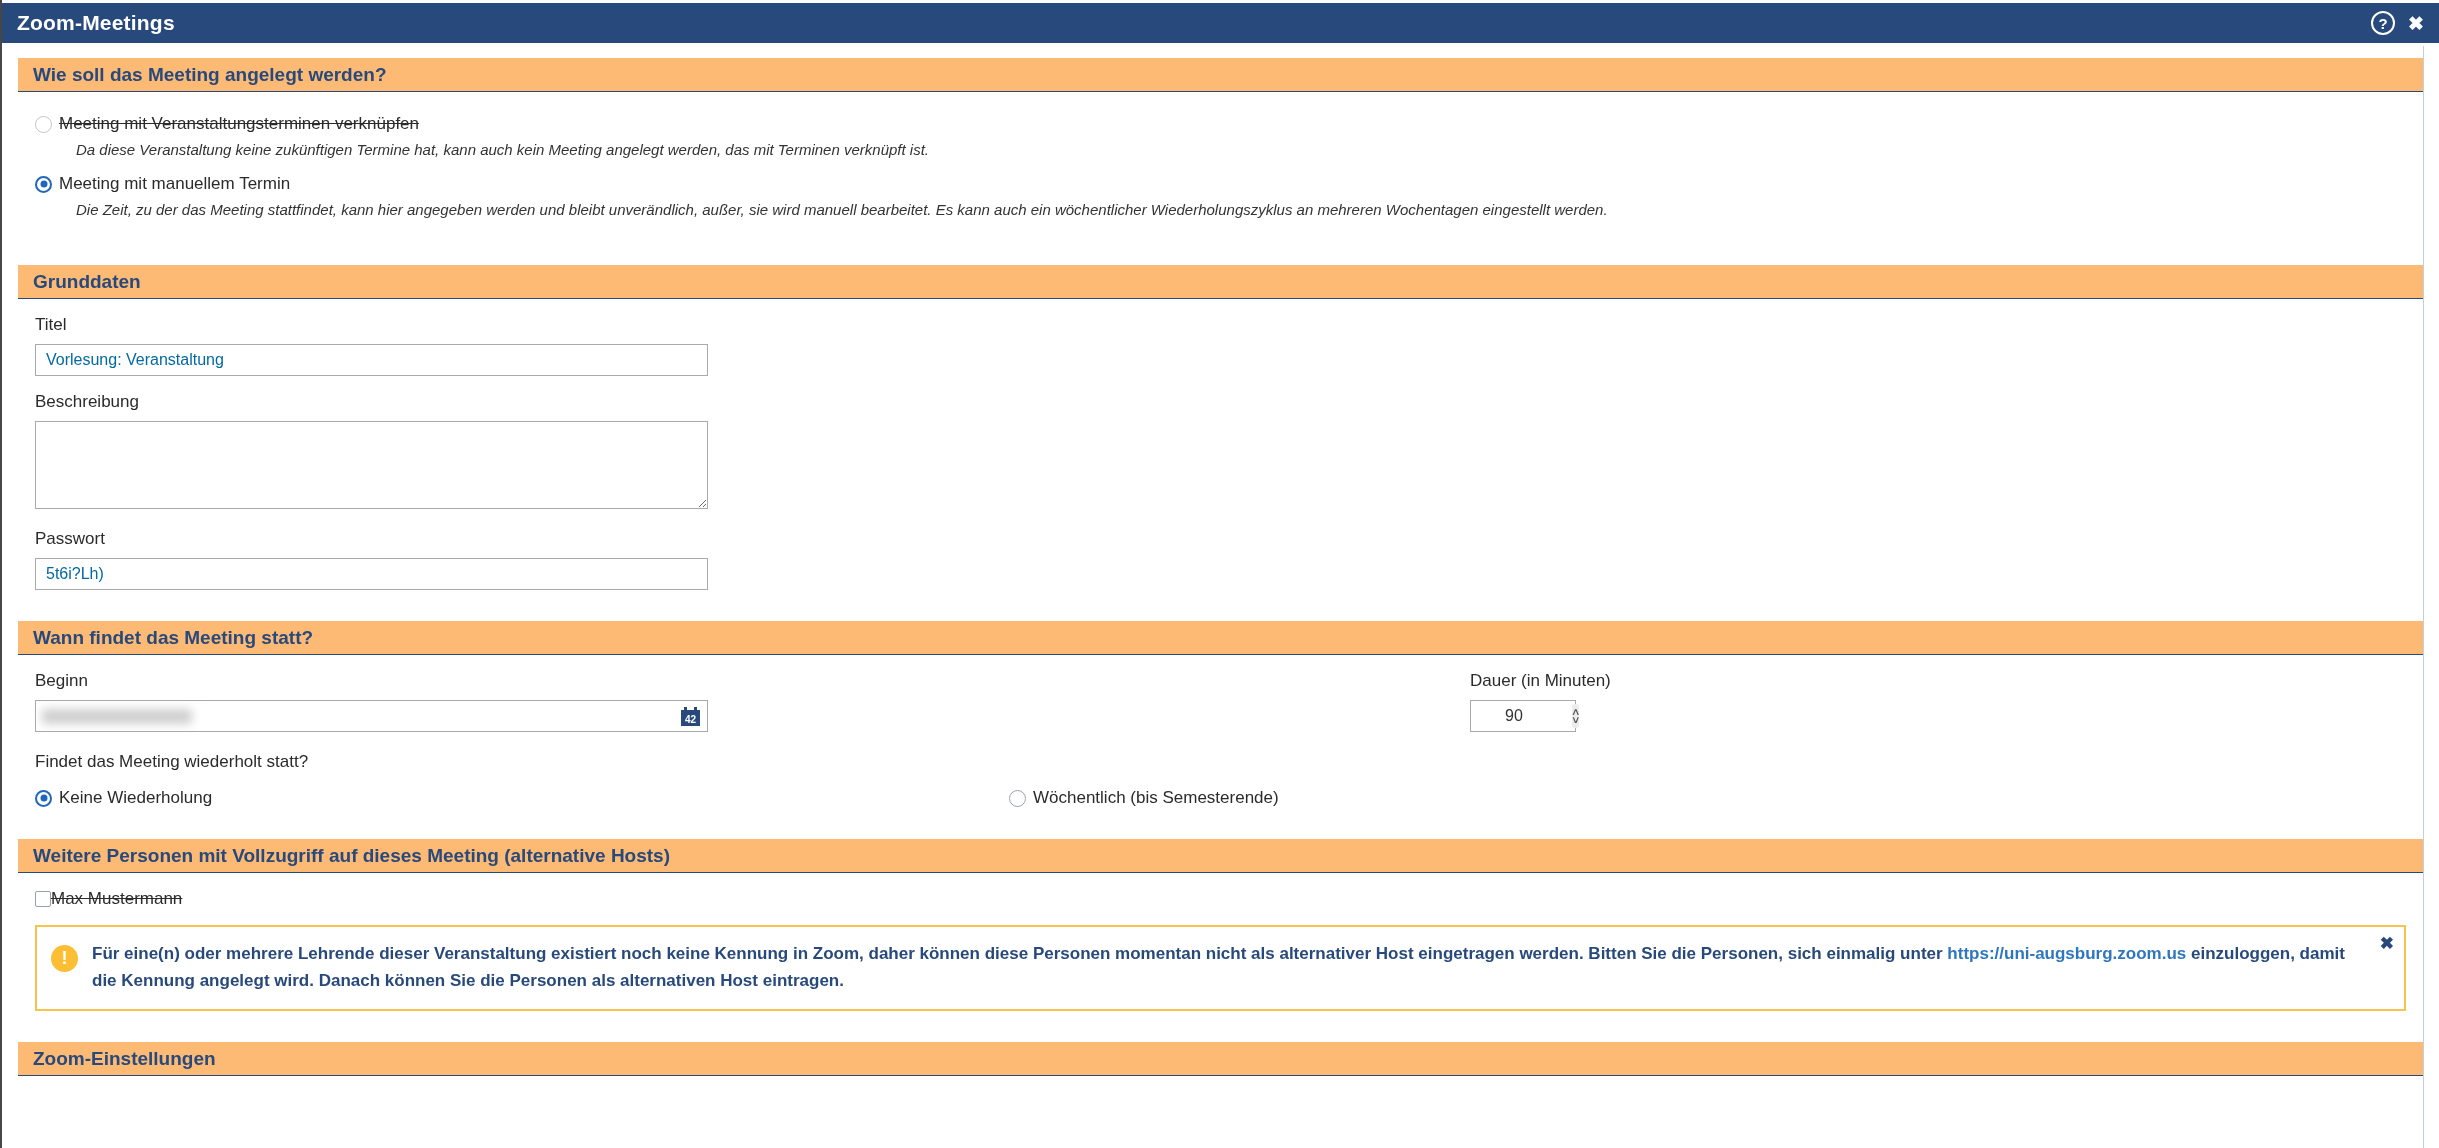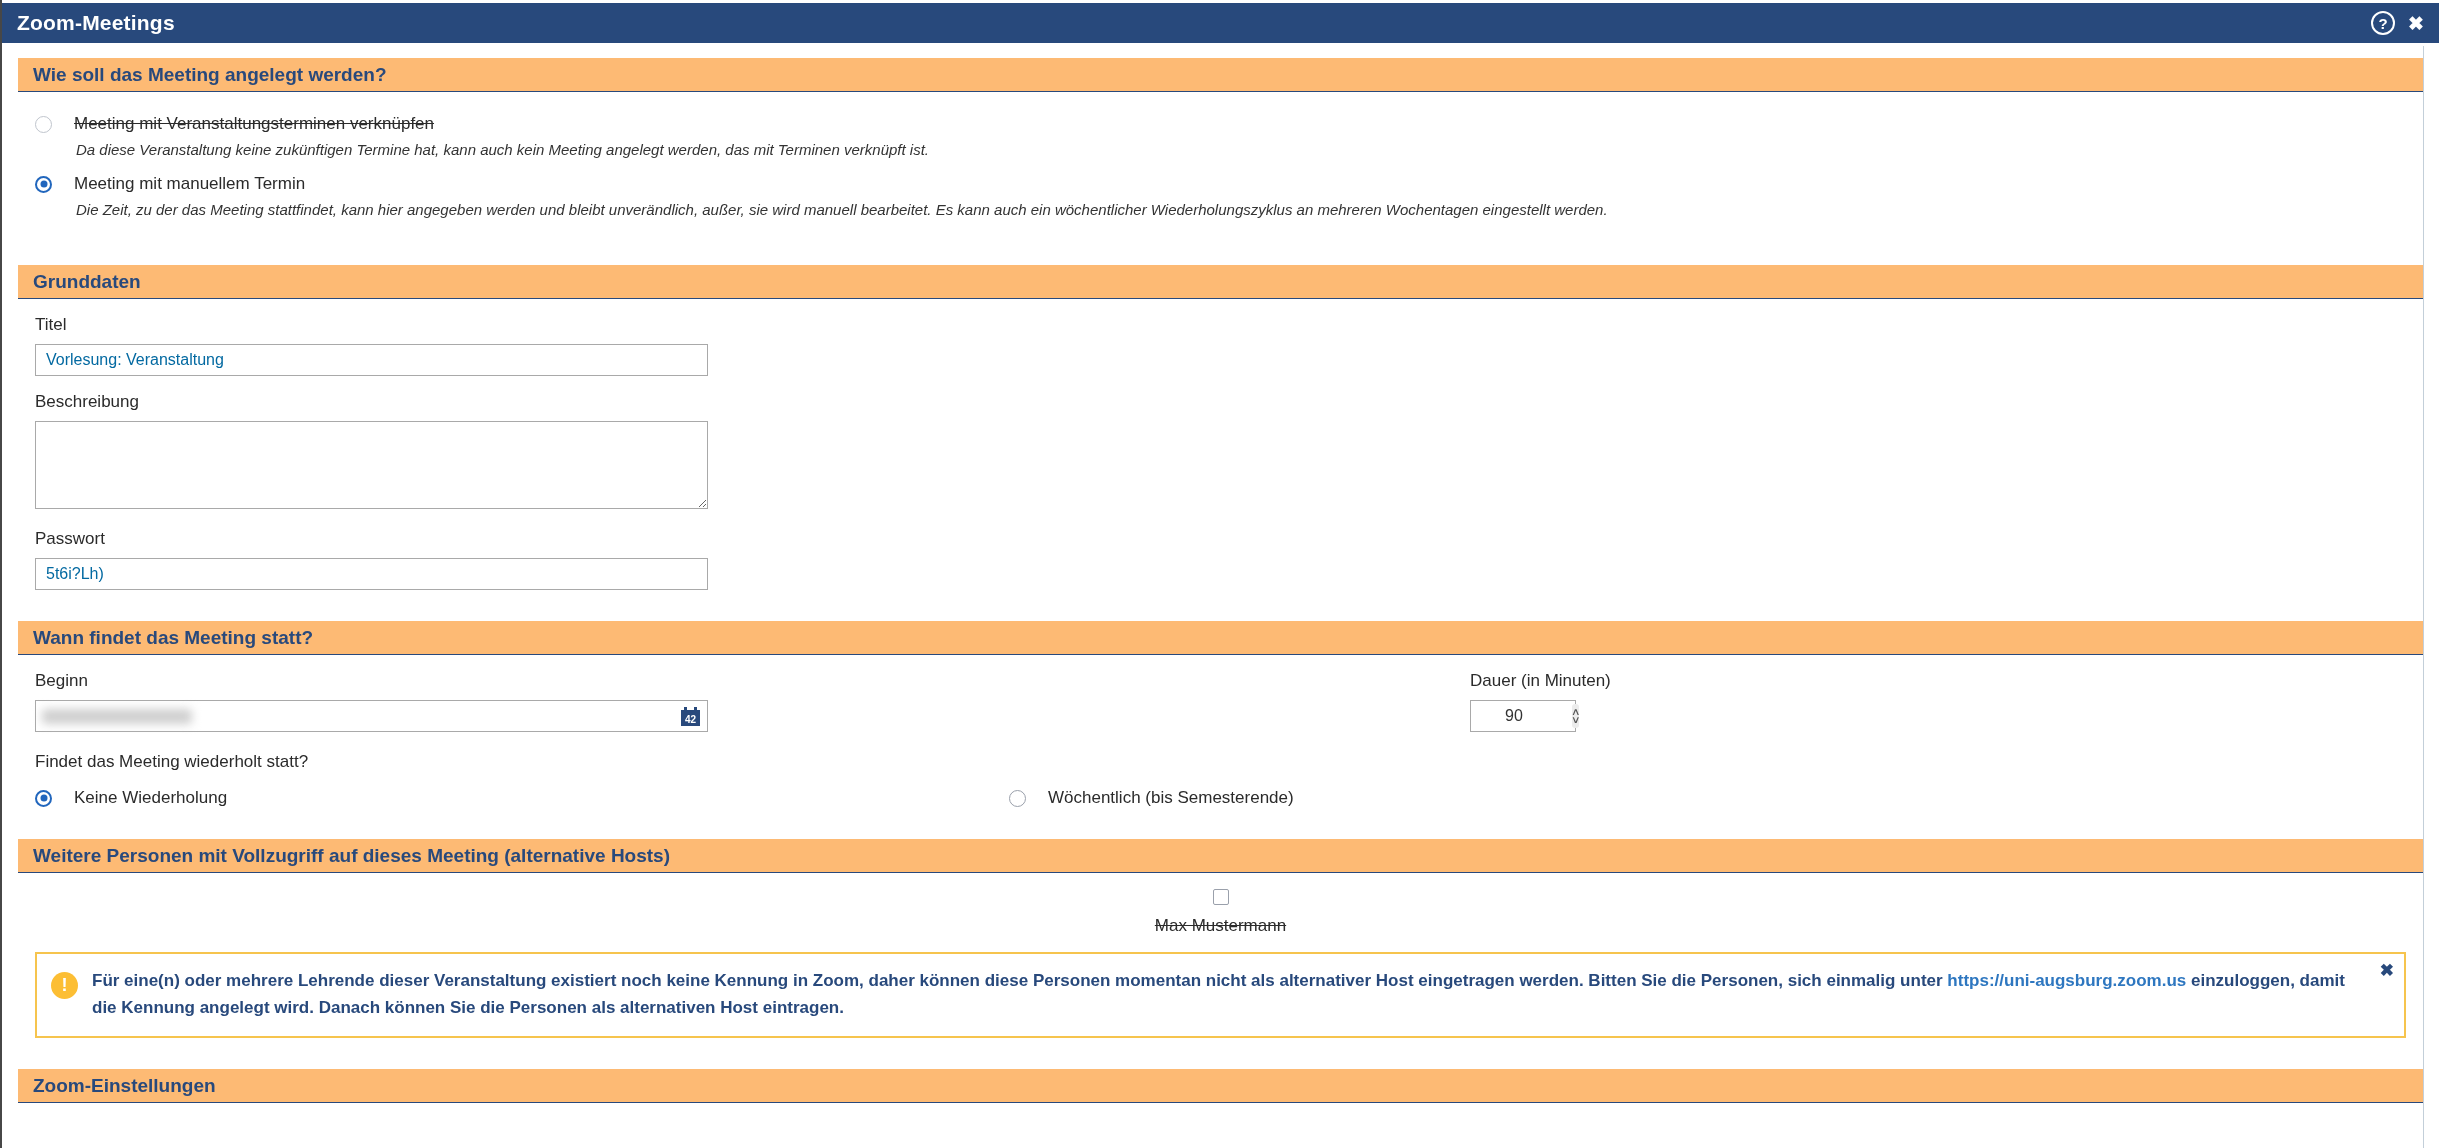--- a/index.html
+++ b/index.html
@@ -41,41 +41,41 @@
     background: #fdba74;
     border-bottom: 1px solid #28497c;
     height: 34px;
     display: flex; align-items: center;
     padding: 0 15px;
     color: #28497c; font-weight: 700; font-size: 19px;
   }
   .section-body { padding: 12px 17px 18px; }
 
   
-  .option-line { display: flex; align-items: center; gap: 22px; font-size: 17px; margin-top: 10px; }
+  .option-line { display: flex; align-items: center; gap: 7px; font-size: 17px; margin-top: 10px; }
   .option-desc { margin: 7px 0 16px 41px; font-style: italic; font-size: 15px; color: #333; }
   .strike { text-decoration: line-through; }
 
   .radio {
     width: 17px; height: 17px; border-radius: 50%;
     border: 1px solid #9aa0ab; background: #fff; position: relative; flex: none; cursor: pointer;
   }
   .radio.checked { border: 2px solid #2166bd; }
   .radio.checked::after {
     content: ""; position: absolute; left: 50%; top: 50%;
     width: 7px; height: 7px; border-radius: 50%; background: #2166bd;
     transform: translate(-50%,-50%);
   }
   .radio.disabled { border-color: #c0c5cd; cursor: default; }
 
   .checkbox {
     width: 16px; height: 16px; border: 1px solid #9aa0ab; border-radius: 2px;
     background: #fff; flex: none; cursor: pointer;
   }
-  .check-line { display: flex; align-items: center; gap: 11px; font-size: 17px; flex-direction: column; }
+  .check-line { display: flex; align-items: center; font-size: 17px; }
 
   .form-label { font-size: 17px; color: #2b2b2b; margin: 16px 0 9px; }
   .form-label.first { margin-top: 4px; }
   input.text {
     width: 673px; height: 32px;
     border: 1px solid #a9a9a9; background: #fff;
     font-family: "Liberation Sans", sans-serif;
     font-size: 16px; color: #0369a1; padding: 0 10px;
   }
   textarea.desc {

